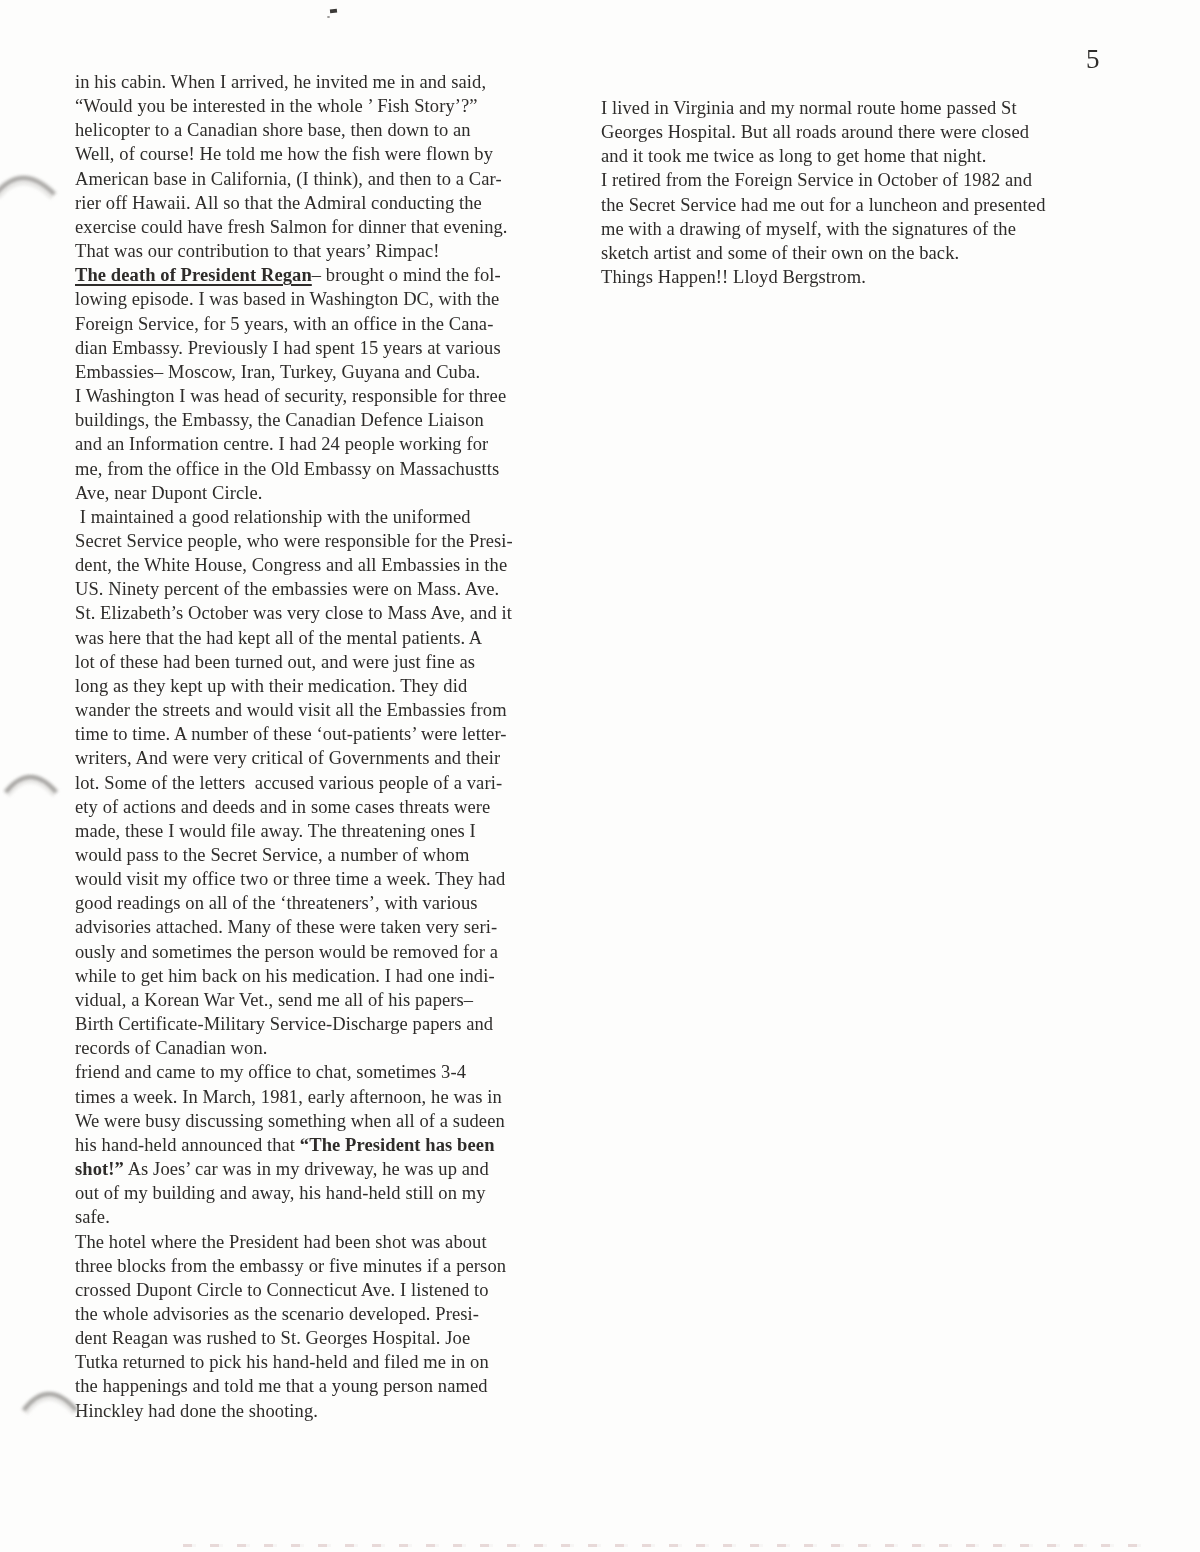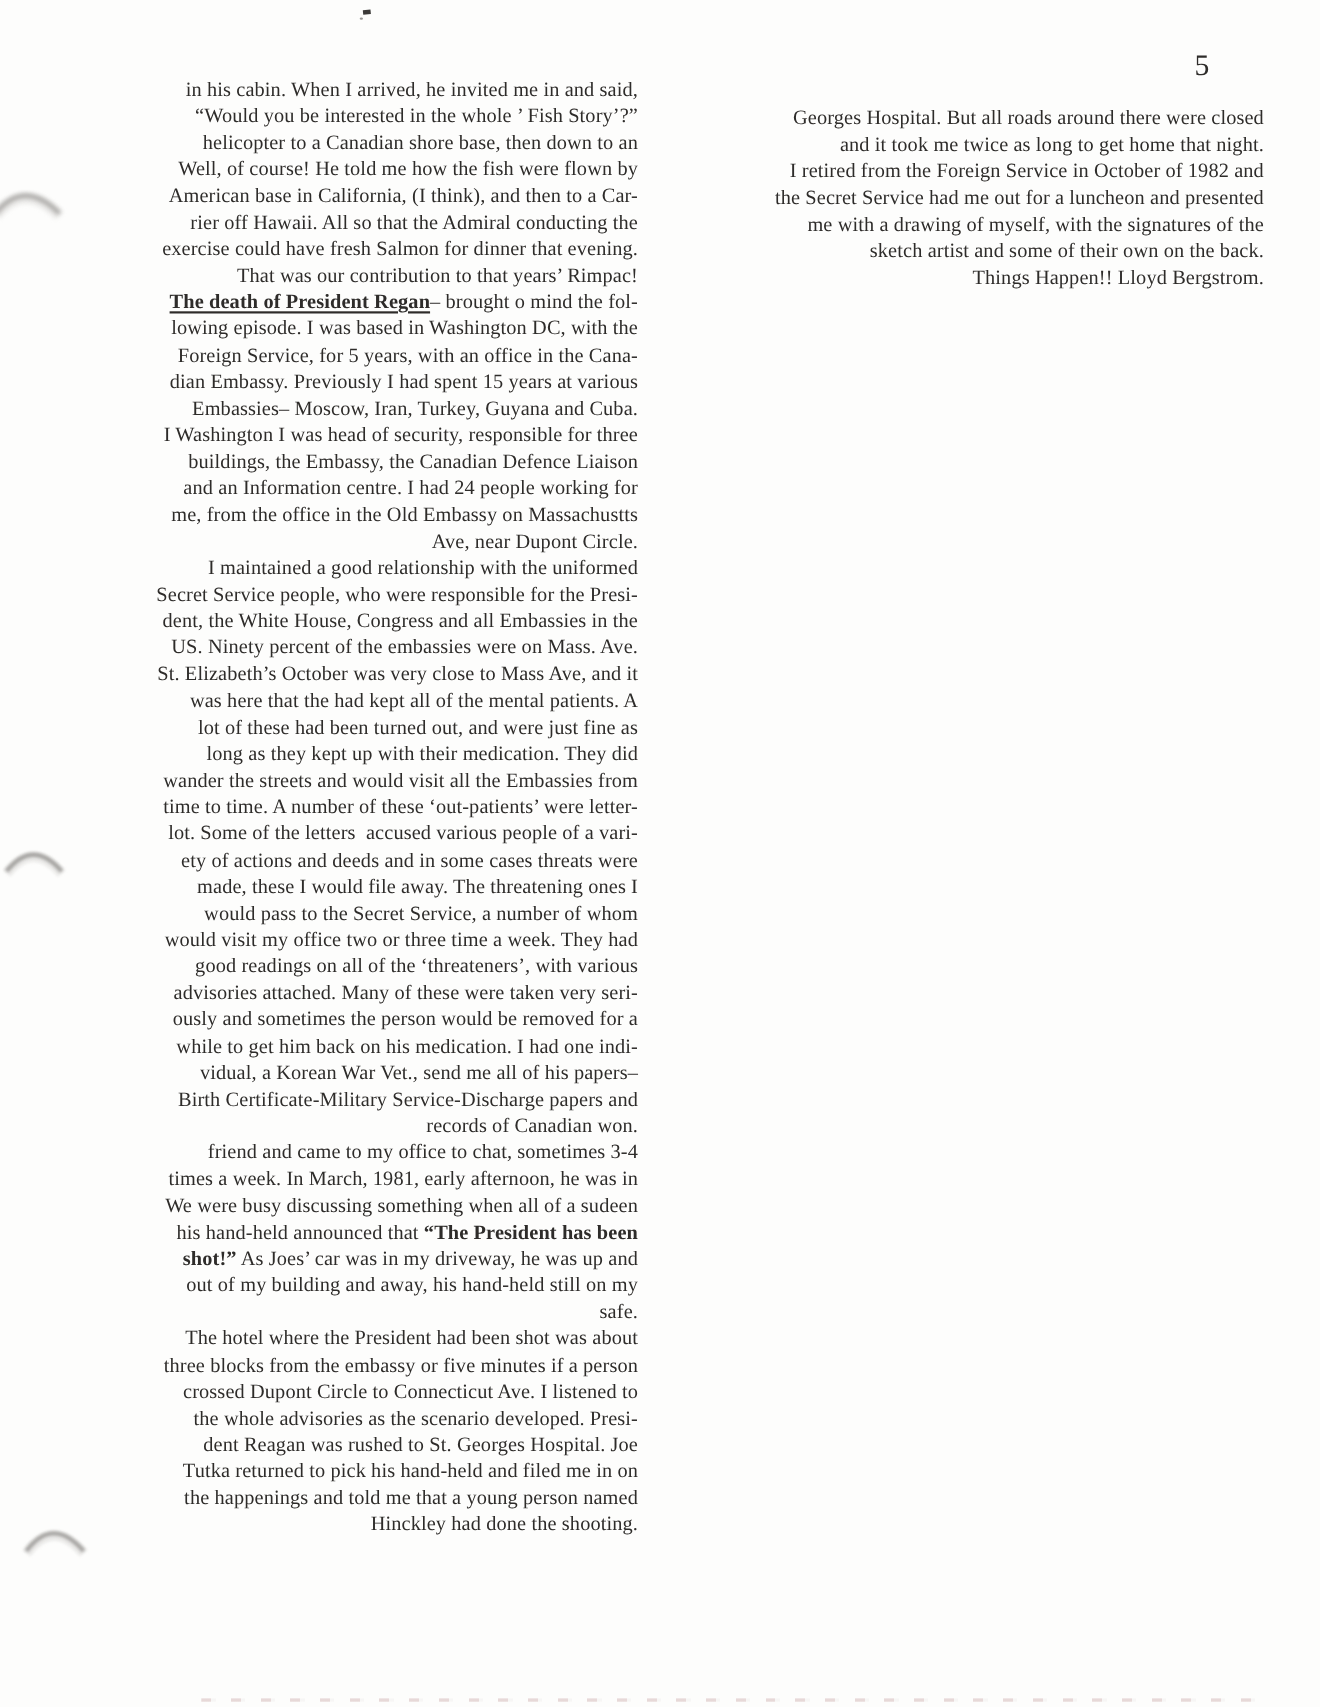--- a/index.html
+++ b/index.html
@@ -18,21 +18,20 @@
   }
   .page-number {
     position: absolute;
     left: 1086px;
     top: 44px;
     font-size: 27px;
     line-height: 30px;
   }
   .column {
     position: absolute;
-    text-align: right;
   }
   .left-column {
     left: 75px;
     top: 70px;
     width: 505px;
   }
   .right-column {
     left: 601px;
     top: 96px;
     width: 548px;
@@ -100,20 +99,21 @@
       <div class="text-line"><span> I maintained a good relationship with the uniformed</span></div>
       <div class="text-line"><span>Secret Service people, who were responsible for the Presi-</span></div>
       <div class="text-line"><span>dent, the White House, Congress and all Embassies in the</span></div>
       <div class="text-line"><span>US. Ninety percent of the embassies were on Mass. Ave.</span></div>
       <div class="text-line"><span>St. Elizabeth’s October was very close to Mass Ave, and it</span></div>
       <div class="text-line"><span>was here that the had kept all of the mental patients. A</span></div>
       <div class="text-line"><span>lot of these had been turned out, and were just fine as</span></div>
       <div class="text-line"><span>long as they kept up with their medication. They did</span></div>
       <div class="text-line"><span>wander the streets and would visit all the Embassies from</span></div>
       <div class="text-line"><span>time to time. A number of these ‘out-patients’ were letter-</span></div>
+      <div class="text-line"><span>writers, And were very critical of Governments and their</span></div>
       <div class="text-line"><span>lot. Some of the letters  accused various people of a vari-</span></div>
       <div class="text-line"><span>ety of actions and deeds and in some cases threats were</span></div>
       <div class="text-line"><span>made, these I would file away. The threatening ones I</span></div>
       <div class="text-line"><span>would pass to the Secret Service, a number of whom</span></div>
       <div class="text-line"><span>would visit my office two or three time a week. They had</span></div>
       <div class="text-line"><span>good readings on all of the ‘threateners’, with various</span></div>
       <div class="text-line"><span>advisories attached. Many of these were taken very seri-</span></div>
       <div class="text-line"><span>ously and sometimes the person would be removed for a</span></div>
       <div class="text-line"><span>while to get him back on his medication. I had one indi-</span></div>
       <div class="text-line"><span>vidual, a Korean War Vet., send me all of his papers–</span></div>
@@ -130,20 +130,21 @@
       <div class="text-line"><span>three blocks from the embassy or five minutes if a person</span></div>
       <div class="text-line"><span>crossed Dupont Circle to Connecticut Ave. I listened to</span></div>
       <div class="text-line"><span>the whole advisories as the scenario developed. Presi-</span></div>
       <div class="text-line"><span>dent Reagan was rushed to St. Georges Hospital. Joe</span></div>
       <div class="text-line"><span>Tutka returned to pick his hand-held and filed me in on</span></div>
       <div class="text-line"><span>the happenings and told me that a young person named</span></div>
       <div class="text-line"><span>Hinckley had done the shooting.</span></div>
     </div>
 
   <div class="column right-column">
+      <div class="text-line"><span>I lived in Virginia and my normal route home passed St</span></div>
       <div class="text-line"><span>Georges Hospital. But all roads around there were closed</span></div>
       <div class="text-line"><span>and it took me twice as long to get home that night.</span></div>
       <div class="text-line"><span>I retired from the Foreign Service in October of 1982 and</span></div>
       <div class="text-line"><span>the Secret Service had me out for a luncheon and presented</span></div>
       <div class="text-line"><span>me with a drawing of myself, with the signatures of the</span></div>
       <div class="text-line"><span>sketch artist and some of their own on the back.</span></div>
       <div class="text-line"><span>Things Happen!! Lloyd Bergstrom.</span></div>
     </div>
 
   <svg class="scan-artifact artifact-1" width="70" height="62" viewBox="0 0 70 62">

